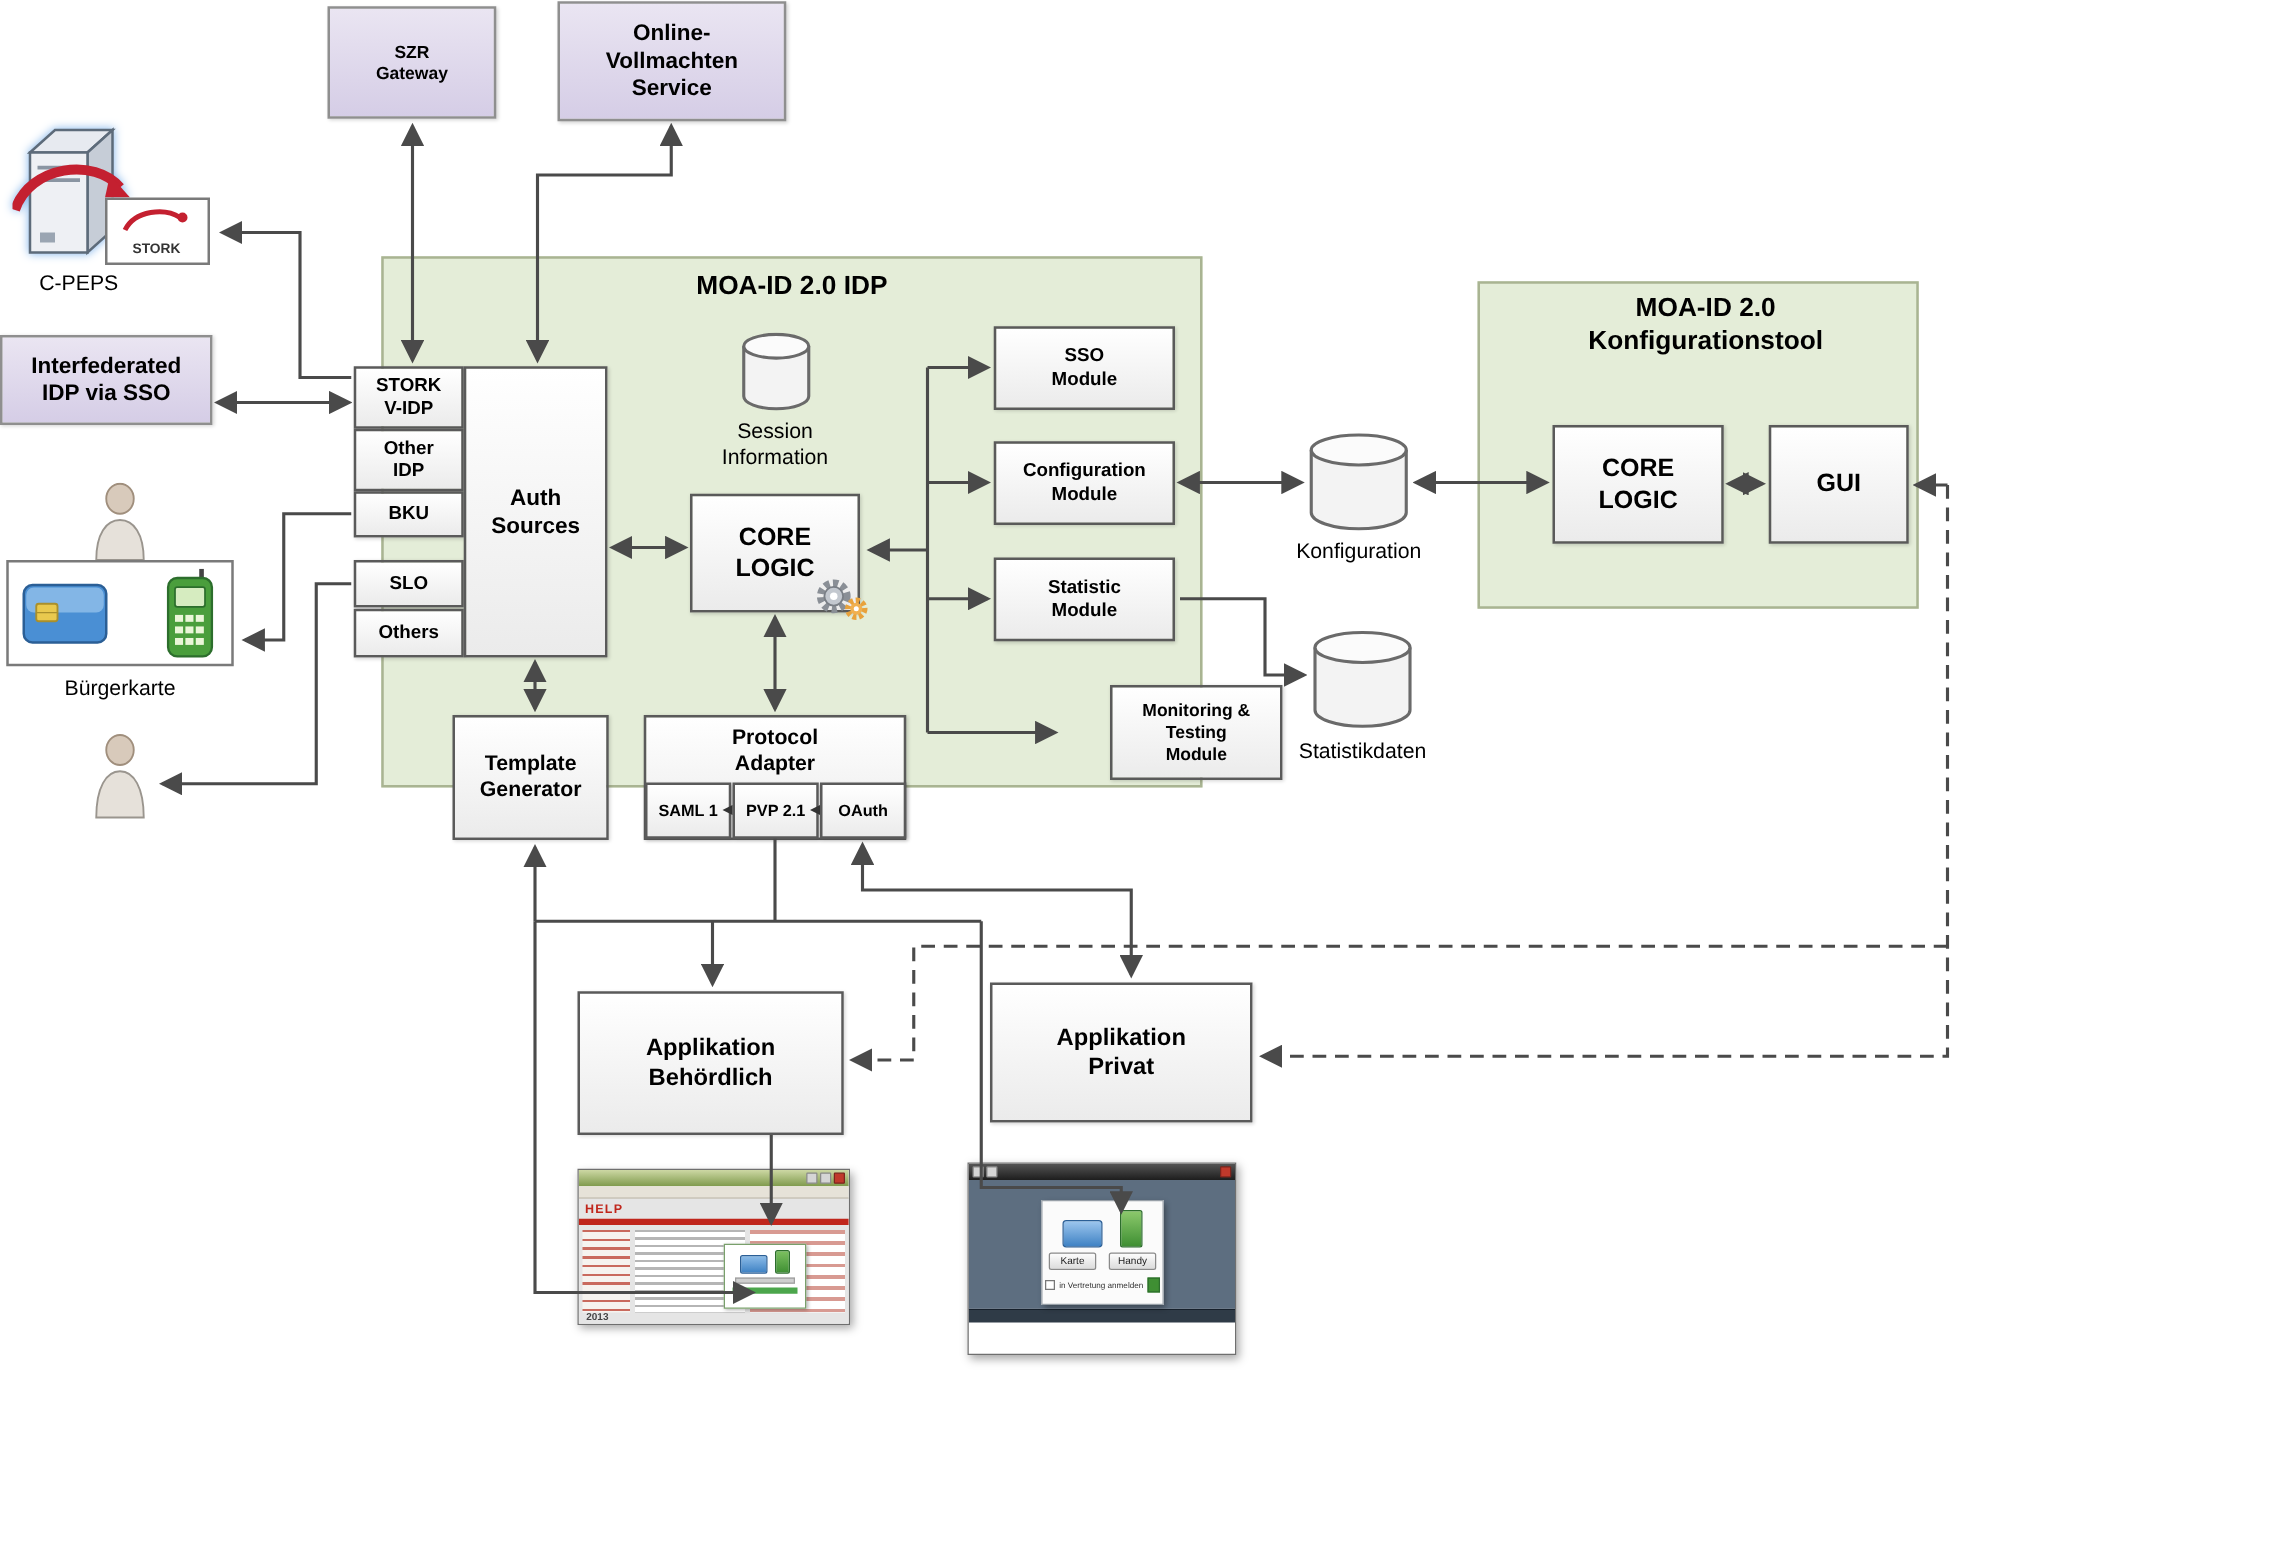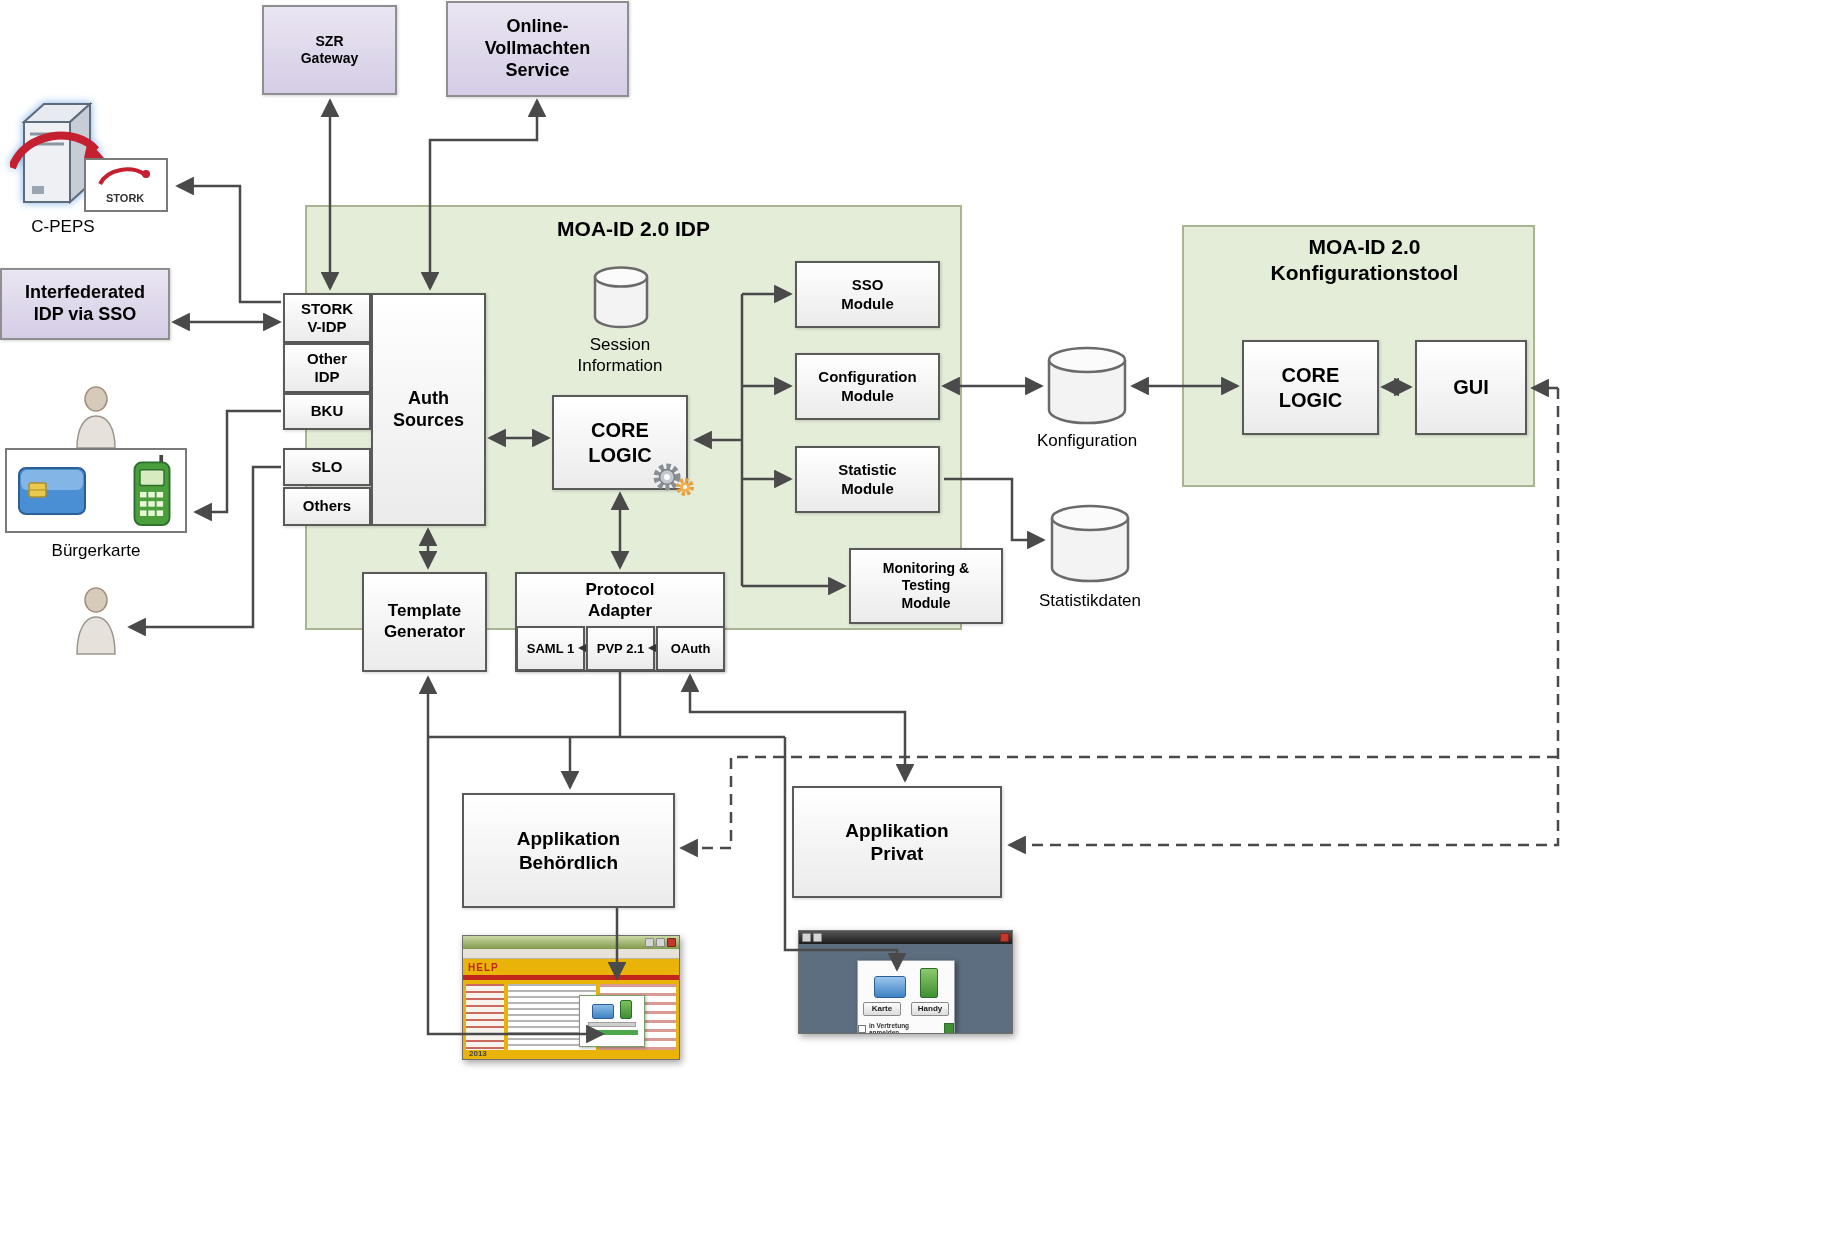--- a/index.html
+++ b/index.html
@@ -30,21 +30,21 @@
   
   .bmock{position:absolute;background:#fff;border:1px solid #6f6f6f;box-shadow:2px 3px 7px rgba(0,0,0,.35);
          z-index:10;overflow:hidden;box-sizing:border-box;}
   .bm-title{height:13px;display:flex;align-items:center;padding:0 3px;box-sizing:border-box;}
   .bm-title.green-bar{background:linear-gradient(180deg,#cdd8a4,#7f9a4c);justify-content:flex-end;gap:2px;}
   .bm-title.dark-bar{background:linear-gradient(180deg,#555,#1d1d1d);justify-content:space-between;}
   .wdot{width:7px;height:7px;border-radius:1px;}
   .wdot.red{background:#c0392b;border:1px solid #7d241c;}
   .wdot.grey{background:#d5d5d5;border:1px solid #8a8a8a;}
   .bm-tool{height:9px;background:#e6e2d8;border-bottom:1px solid #b9b4a6;}
-  .bm-page{position:relative;height:102px;background:#eab308;}
+  .bm-page{position:relative;height:102px;background:#e5e5e5;}
   .help-head{height:16px;display:flex;align-items:center;padding-left:5px;}
   .help-logo{color:#c0261c;font-weight:bold;font-size:10px;letter-spacing:1px;}
   .help-redbar{height:5px;background:#c0261c;}
   .hc{position:absolute;}
   .help-popup{position:absolute;left:116px;top:36px;width:66px;height:52px;background:#fff;border:1px solid #79a06b;
               box-shadow:1px 1px 3px rgba(0,0,0,.3);z-index:3;display:flex;flex-direction:column;align-items:center;padding-top:4px;box-sizing:border-box;}
   .help-year{position:absolute;left:6px;bottom:3px;font-size:8px;font-weight:bold;color:#444;}
   .mini-card{width:20px;height:13px;background:linear-gradient(180deg,#8cbce8,#3f82c4);border:1px solid #2b5f96;border-radius:2px;}
   .mini-phone{width:10px;height:17px;background:linear-gradient(180deg,#7cc060,#3f8f33);border:1px solid #2c6e2c;border-radius:2px;}
   .mini-row{display:flex;gap:6px;align-items:flex-end;}
@@ -184,21 +184,21 @@
 
   <div class="node" style="left:795px;top:261px;width:145px;height:67px;font-size:15px;">
     <span class="nl">SSO
 Module</span></div>
   <div class="node" style="left:795px;top:353px;width:145px;height:67px;font-size:15px;">
     <span class="nl">Configuration
 Module</span></div>
   <div class="node" style="left:795px;top:446px;width:145px;height:67px;font-size:15px;">
     <span class="nl">Statistic
 Module</span></div>
-  <div class="node" style="left:849px;top:548px;width:154px;height:76px;font-size:14px;">
+  <div class="node" style="left:888px;top:548px;width:138px;height:76px;font-size:14px;">
     <span class="nl">Monitoring &amp;
 Testing
 Module</span></div>
 
   <div class="node" style="left:362px;top:572px;width:125px;height:100px;font-size:17px;">
     <span class="nl">Template
 Generator</span></div>
   <div class="node toplabel" style="left:515px;top:572px;width:210px;height:100px;font-size:17px;">
     <span class="nl">Protocol
 Adapter</span></div>
@@ -253,21 +253,21 @@
           <span class="mini-card"></span>
           <span class="mini-phone"></span>
         </div>
         <span class="mini-bar"></span>
         <span class="mini-green"></span>
       </div>
       <span class="help-year">2013</span>
     </div>
   </div>
 
-  <div class="bmock" style="left:798px;top:930px;width:215px;height:104px;font-weight:bold;">
+  <div class="bmock" style="left:774px;top:930px;width:215px;height:154px;">
     <div class="bm-title dark-bar">
       <span style="display:flex;gap:2px;">
         <span class="wdot grey"></span>
         <span class="wdot grey"></span>
       </span>
       <span class="wdot red"></span>
     </div>
     <div class="login-body">
       <div class="login-dialog">
         <div class="ld-icons">

